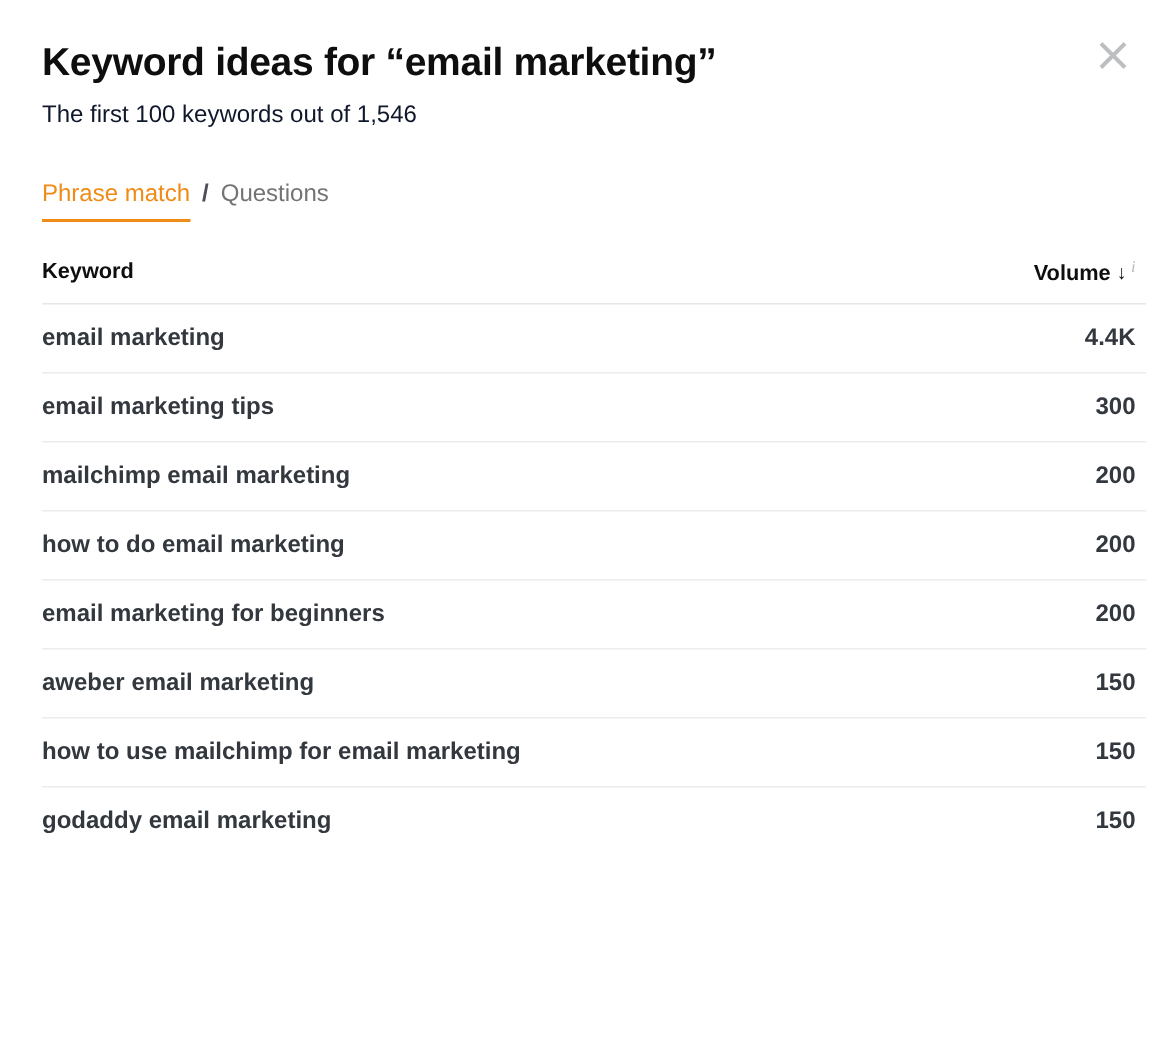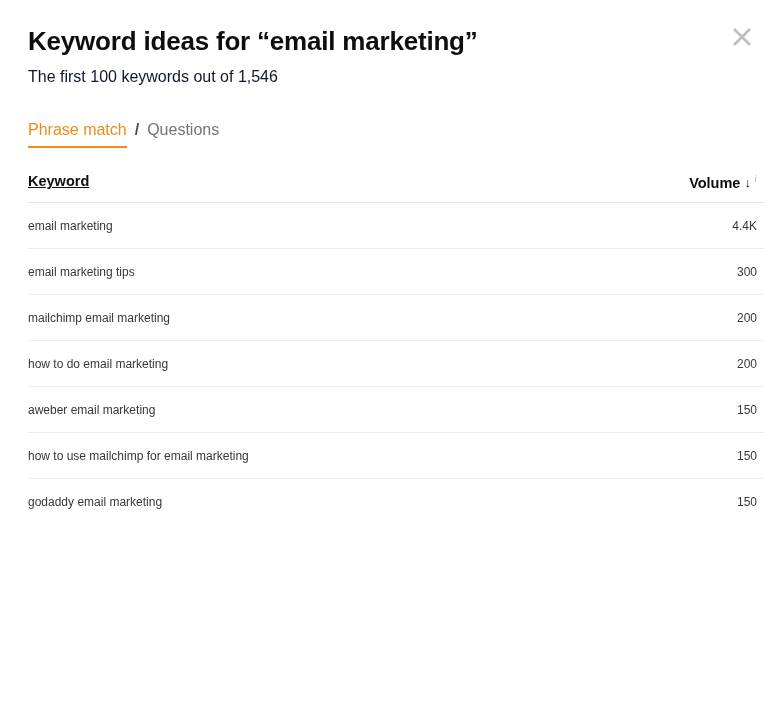--- a/index.html
+++ b/index.html
@@ -130,21 +130,20 @@
     height: 42px;
     vertical-align: middle;
     border-bottom: 1px solid #e6e7e9;
     font-size: 14.5px;
     font-weight: 700;
     color: #0e0e0e;
   }
   .th-keyword {
     text-align: left;
     width: 560px;
-    text-decoration: underline;
   }
   .th-volume {
     text-align: right;
     width: 169px;
     padding-right: 7px !important;
     white-space: nowrap;
   }
   .sort-arrow {
     display: inline-block;
     margin-left: 4px;
@@ -161,22 +160,22 @@
     font-weight: 400;
     color: #b8babd;
     vertical-align: super;
     cursor: pointer;
   }
 
   .kw-row td {
     height: 45px;
     vertical-align: middle;
     border-bottom: 1px solid #ebecee;
-    font-size: 12px;
-    font-weight: 400;
+    font-size: 16px;
+    font-weight: 700;
     color: #33383e;
   }
   .kw-row .cell-keyword {
     text-align: left;
     white-space: nowrap;
   }
   .kw-row .cell-volume {
     text-align: right;
     padding-right: 7px !important;
     white-space: nowrap;
@@ -230,20 +229,24 @@
         </tr>
         <tr class="kw-row">
           <td class="cell-keyword">mailchimp email marketing</td>
           <td class="cell-volume">200</td>
         </tr>
         <tr class="kw-row">
           <td class="cell-keyword">how to do email marketing</td>
           <td class="cell-volume">200</td>
         </tr>
         <tr class="kw-row">
+          <td class="cell-keyword">email marketing for beginners</td>
+          <td class="cell-volume">200</td>
+        </tr>
+        <tr class="kw-row">
           <td class="cell-keyword">aweber email marketing</td>
           <td class="cell-volume">150</td>
         </tr>
         <tr class="kw-row">
           <td class="cell-keyword">how to use mailchimp for email marketing</td>
           <td class="cell-volume">150</td>
         </tr>
         <tr class="kw-row">
           <td class="cell-keyword">godaddy email marketing</td>
           <td class="cell-volume">150</td>

